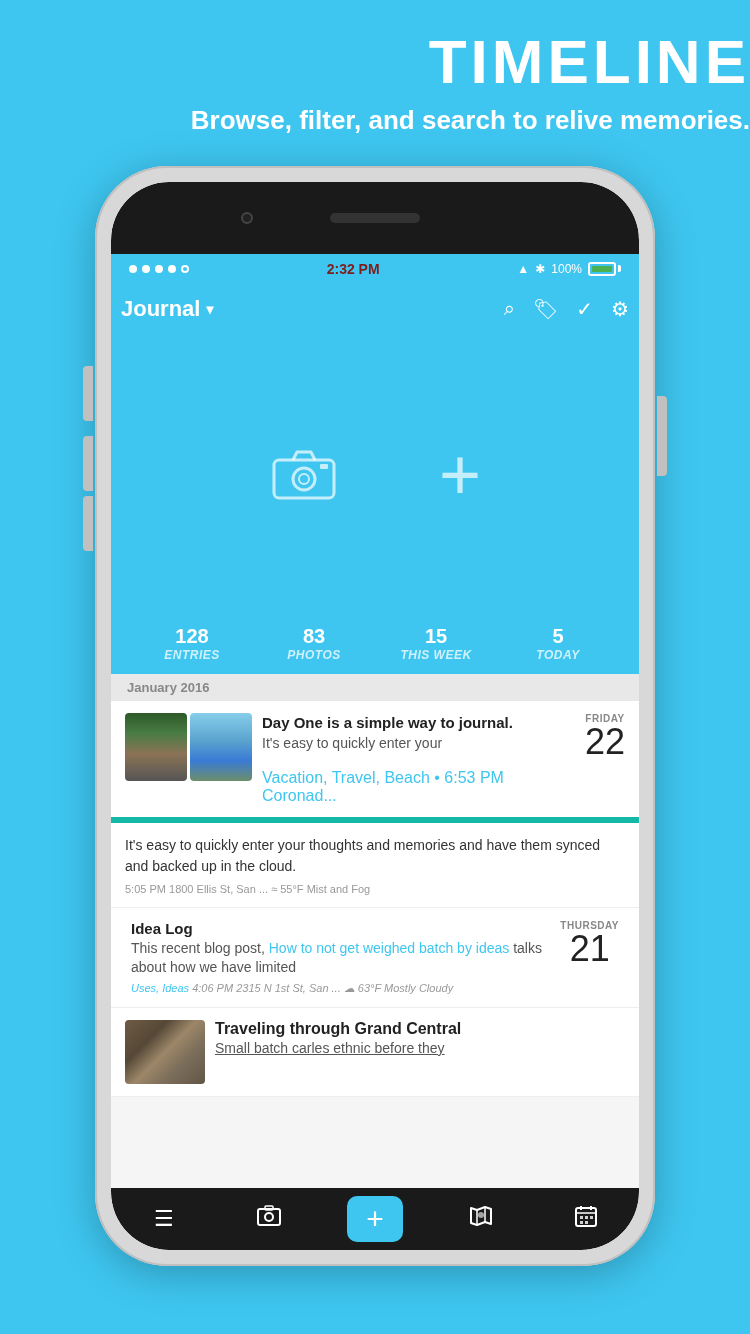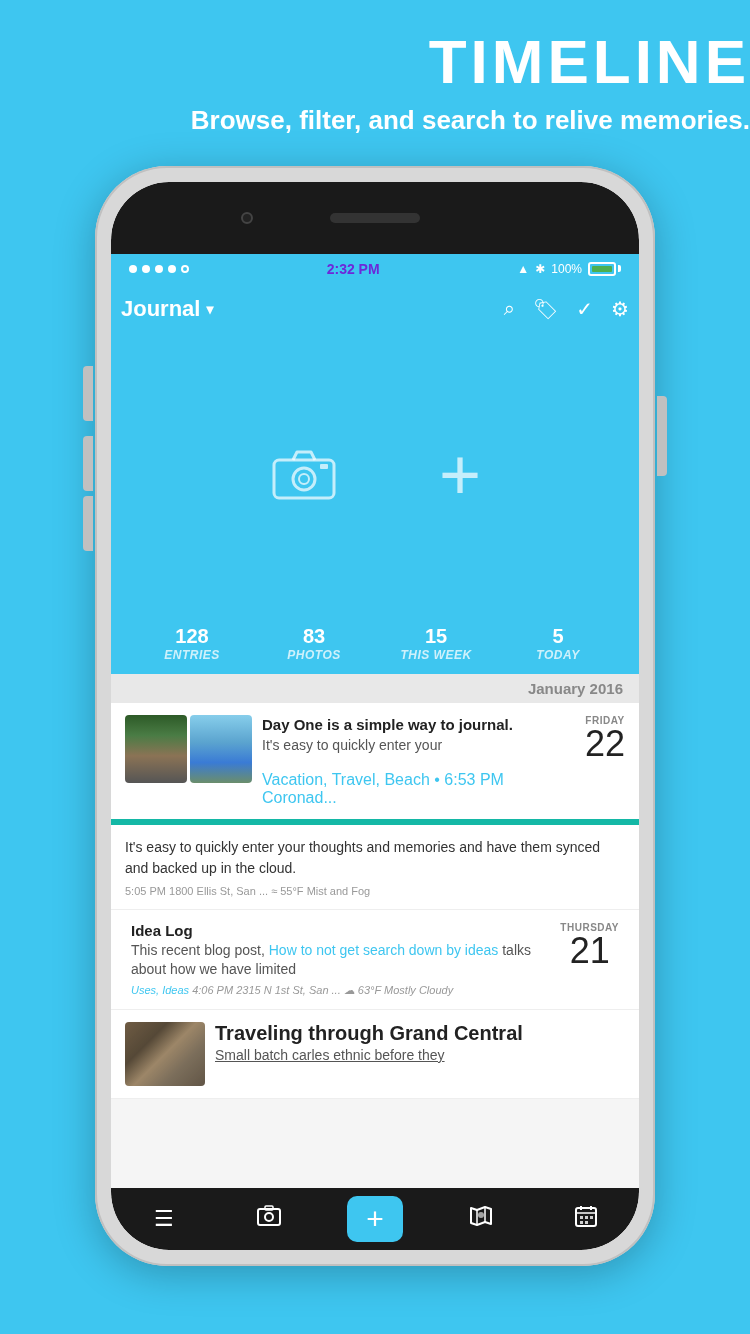--- a/index.html
+++ b/index.html
@@ -138,21 +138,21 @@
       width: 8px;
       height: 8px;
       background: white;
       border-radius: 50%;
     }
     .status-dot.empty {
       background: transparent;
       border: 2px solid white;
     }
     .status-time {
-      color: #6d28d9;
+      color: #7f1d1d;
       font-size: 14px;
       font-weight: 600;
     }
     .status-right {
       display: flex;
       align-items: center;
       gap: 6px;
       color: white;
       font-size: 12px;
     }
@@ -272,25 +272,24 @@
       overflow: hidden;
       background: #f5f5f5;
       display: flex;
       flex-direction: column;
     }
 
     
     .month-header {
       background: #e8e8e8;
       padding: 6px 16px;
-      font-size: 15px;
+      font-size: 13px;
       font-weight: 600;
       color: #888;
       flex-shrink: 0;
-      text-align: right;
     }
 
     
     .entry-card {
       background: white;
       padding: 12px 14px;
       border-bottom: 6px solid #14b8a6;
       display: flex;
       gap: 10px;
       flex-shrink: 0;
@@ -433,21 +432,21 @@
     .grand-thumb::after {
       content: '';
       position: absolute;
       inset: 0;
       background: rgba(0,0,0,0.2);
     }
     .grand-body {
       flex: 1;
     }
     .grand-title {
-      font-size: 20px;
+      font-size: 16px;
       font-weight: 700;
       color: #222;
     }
     .grand-preview {
       font-size: 14px;
       color: #555;
       margin-top: 2px;
       text-decoration: underline;
     }
 
@@ -608,21 +607,21 @@
 
           <div class="entry-text-card">
             <div class="entry-text-body">It's easy to quickly enter your thoughts and memories and have them synced and backed up in the cloud.</div>
             <div class="entry-text-meta">5:05 PM  1800 Ellis St, San ...  ≈ 55°F  Mist and Fog</div>
           </div>
 
           <div class="entry-idea-card">
             <div class="entry-idea-body">
               <div class="entry-idea-title">Idea Log</div>
               <div class="entry-idea-text">
-                <span>This recent blog post, </span><span class="link">How to not get search down by ideas</span><span> talks about how we have limited</span>
+                <span>This recent blog post, </span><span class="link">How to not get weighed batch by ideas</span><span> talks about how we have limited</span>
               </div>
               <div class="entry-idea-meta">
                 <span>Uses, Ideas</span>
                 <span class="gray">4:06 PM  2315 N 1st St, San ...  ☁  63°F  Mostly Cloudy</span>
               </div>
             </div>
             <div class="entry-date">
               <span class="entry-day-label">THURSDAY</span>
               <span class="entry-day-num">21</span>
             </div>

